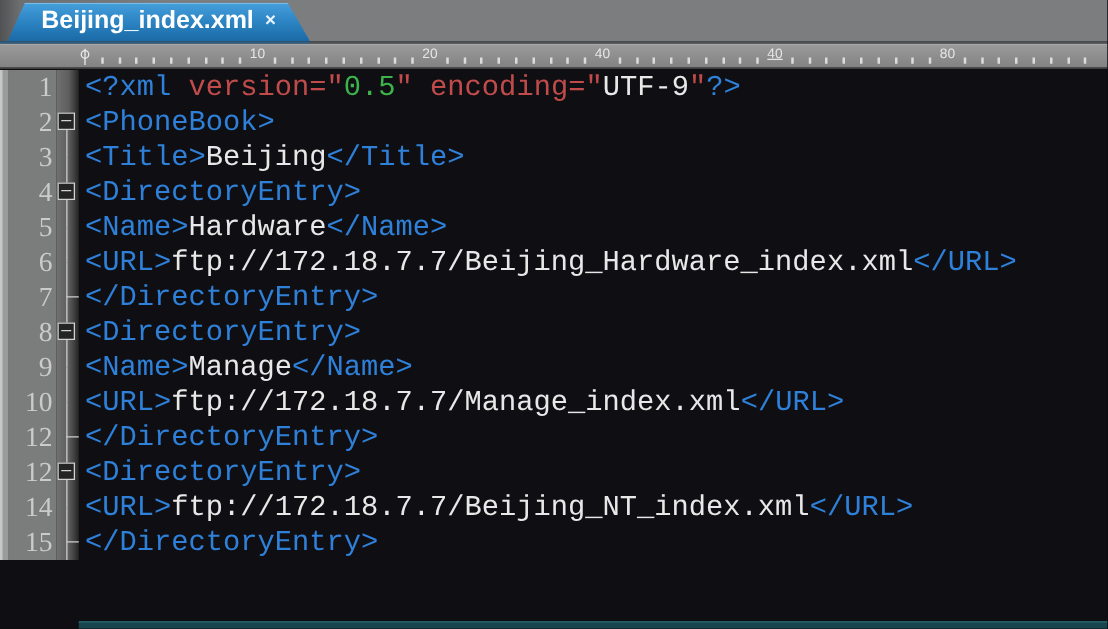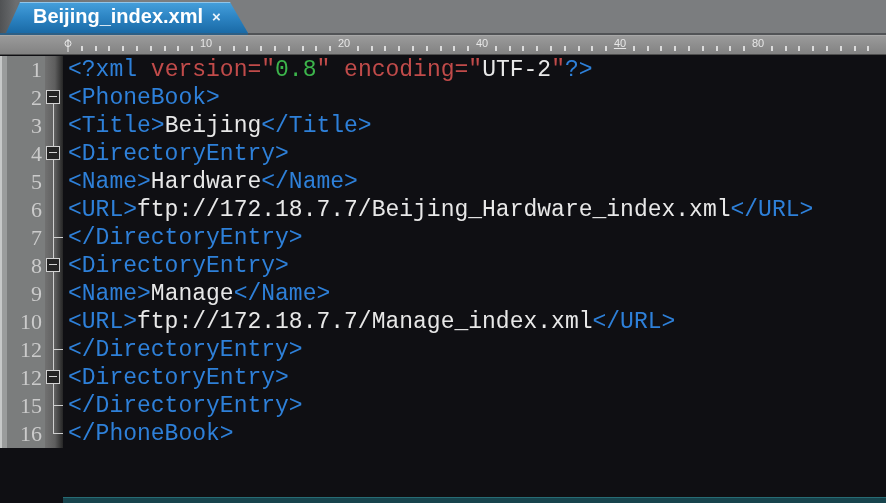--- a/index.html
+++ b/index.html
@@ -123,21 +123,21 @@
     <div class="rtick" style="left: 840.8px;"></div>
     <div class="rtick" style="left: 854.6px;"></div>
     <div class="rtick" style="left: 868.4px;"></div>
   </div>
 
 <div class="editor" id="editor">
     <div class="line">
       <div class="ln-strip"></div>
       <div class="ln">1</div>
       <div class="fold"></div>
-      <div class="code"><span class="c-tag">&lt;?xml </span><span class="c-attr">version=″</span><span class="c-val">0.8</span><span class="c-attr">″ encoding=″</span><span class="c-txt">UTF-2</span><span class="c-attr">″</span><span class="c-tag">?&gt;</span></div>
+      <div class="code"><span class="c-tag">&lt;?xml </span><span class="c-attr">version=″</span><span class="c-val">0.5</span><span class="c-attr">″ encoding=″</span><span class="c-txt">UTF-9</span><span class="c-attr">″</span><span class="c-tag">?&gt;</span></div>
     </div>
     <div class="line">
       <div class="ln-strip"></div>
       <div class="ln">2</div>
       <div class="fold">
         <div class="stem-b"></div>
         <div class="fbox"></div>
       </div>
       <div class="code"><span class="c-tag">&lt;PhoneBook&gt;</span></div>
     </div>
@@ -231,31 +231,31 @@
       <div class="ln">12</div>
       <div class="fold">
         <div class="stem-t"></div>
         <div class="stem-b"></div>
         <div class="fbox"></div>
       </div>
       <div class="code"><span class="c-tag">&lt;DirectoryEntry&gt;</span></div>
     </div>
     <div class="line">
       <div class="ln-strip"></div>
+      <div class="ln">14</div>
+      <div class="fold">
+        <div class="stem-t"></div>
+        <div class="stem-b"></div>
+      </div>
+      <div class="code"><span class="c-tag">&lt;URL&gt;</span><span class="c-txt">ftp://172.18.7.7/Beijing_NT_index.xml</span><span class="c-tag">&lt;/URL&gt;</span></div>
+    </div>
+    <div class="line">
+      <div class="ln-strip"></div>
       <div class="ln">15</div>
       <div class="fold">
         <div class="stem-t"></div>
         <div class="stem-b"></div>
         <div class="hline"></div>
       </div>
       <div class="code"><span class="c-tag">&lt;/DirectoryEntry&gt;</span></div>
-    </div>
-    <div class="line">
-      <div class="ln-strip"></div>
-      <div class="ln">16</div>
-      <div class="fold">
-        <div class="stem-t"></div>
-        <div class="hline"></div>
-      </div>
-      <div class="code"><span class="c-tag">&lt;/PhoneBook&gt;</span></div>
     </div>
   </div>
 <div class="caretline"></div>
 
 </body></html>

